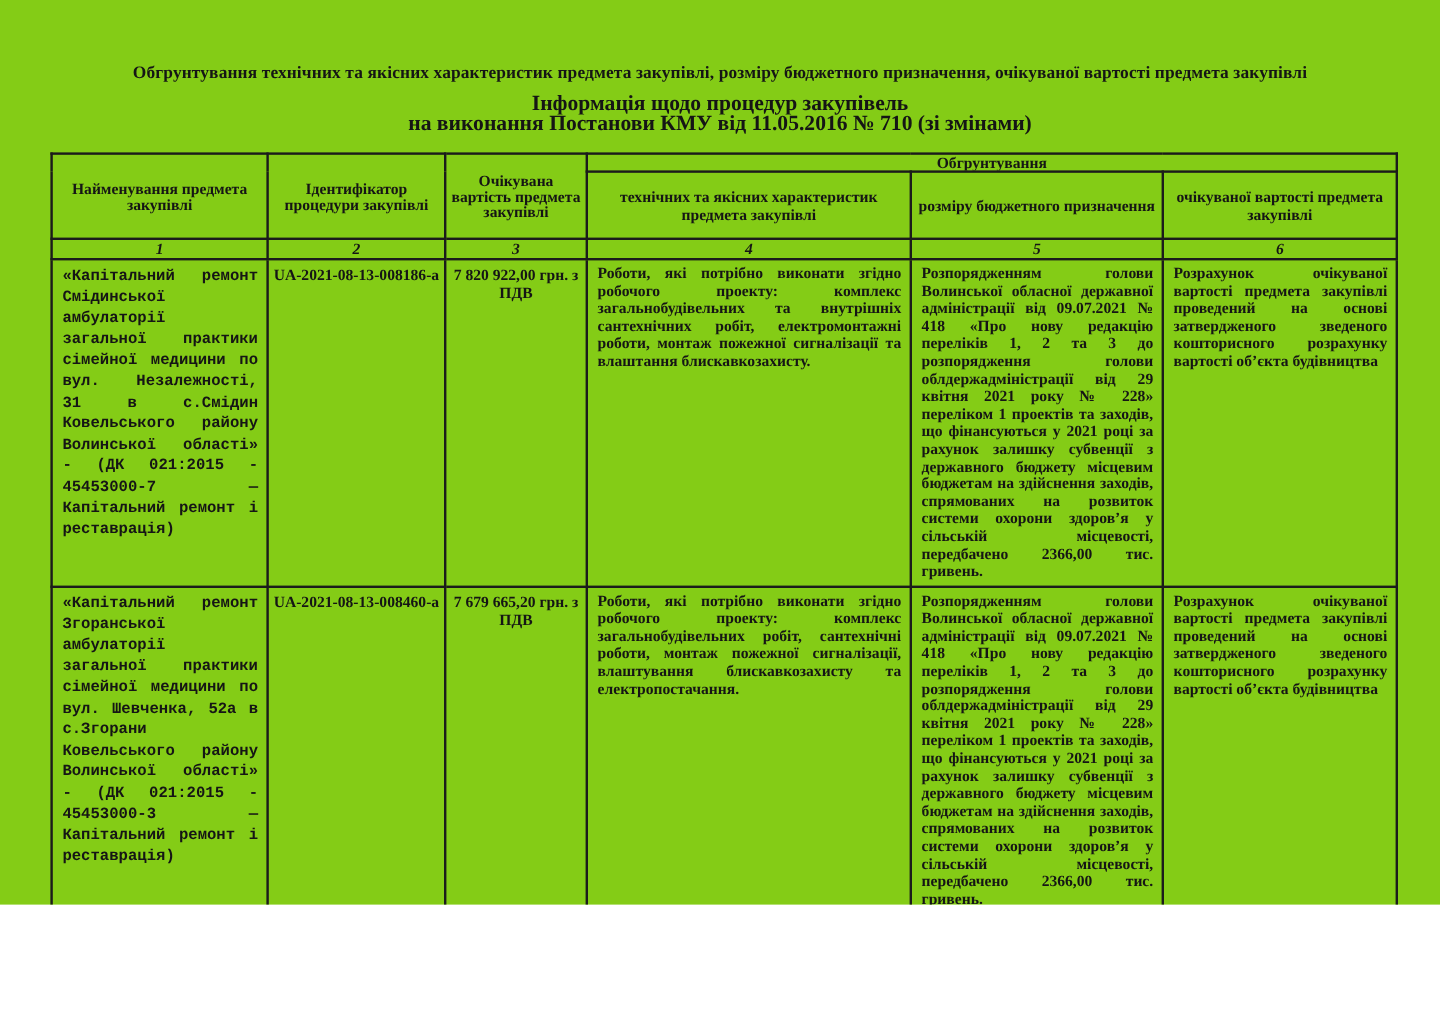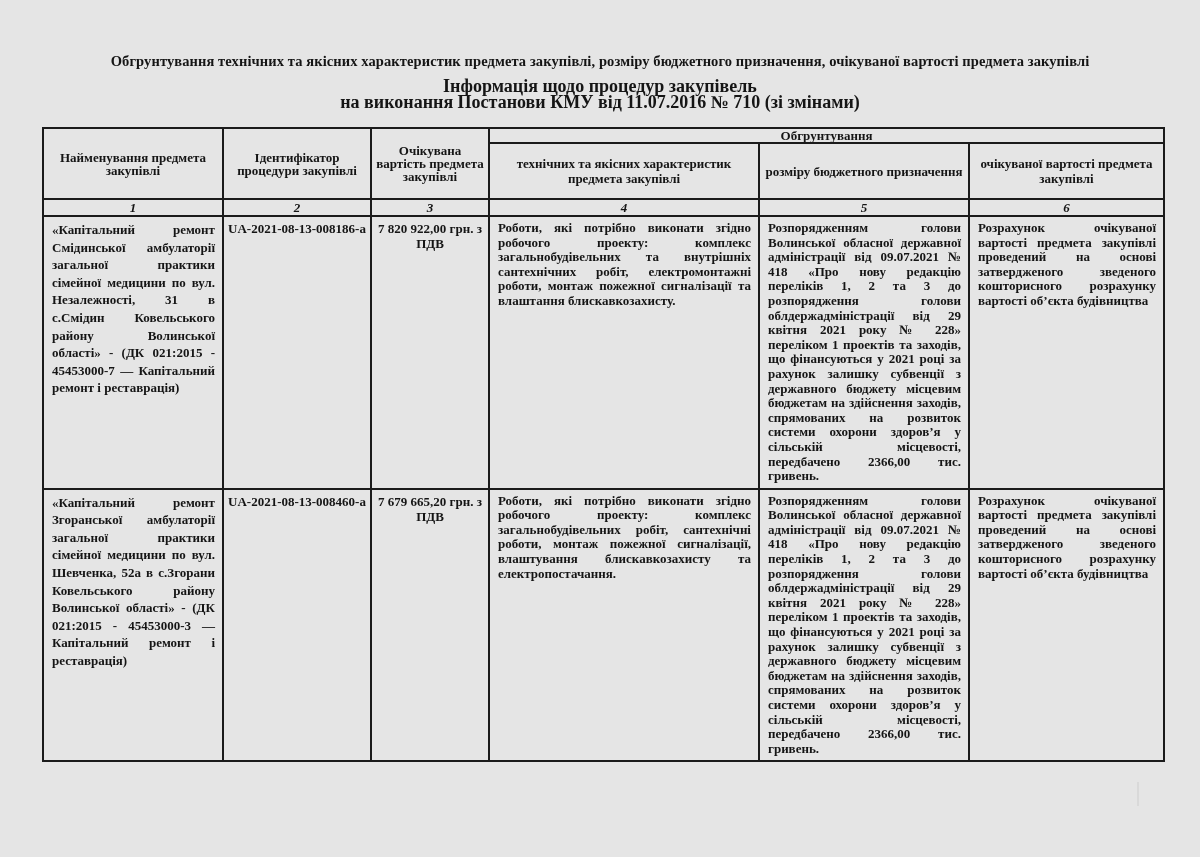--- a/index.html
+++ b/index.html
@@ -5,22 +5,22 @@
   * { margin: 0; padding: 0; box-sizing: border-box; }
   html, body {
     width: 1200px;
     background: #ffffff;
     font-family: "Liberation Serif", "DejaVu Serif", serif;
     color: #151515;
   }
   .page {
     position: relative;
     width: 1200px;
-    height: 857px;
-    background: #e5e5e5;
+    height: 754px;
+    background: #84cc16;
     overflow: hidden;
   }
   .doc-title {
     position: absolute;
     top: 53px;
     left: 0;
     width: 100%;
     text-align: center;
     font-weight: bold;
     font-size: 14.5px;
@@ -66,20 +66,21 @@
     font-style: italic;
     line-height: 13px;
     padding: 0;
   }
   tr.data-row-1 > td { height: 239px; }
   tr.data-row-2 > td { height: 247px; }
   td.cell-name {
     text-align: justify;
     padding: 4px 7px 4px 8px;
     line-height: 17.6px;
+    font-family: Liberation Mono, monospace;
   }
   td.cell-id {
     text-align: center;
     padding: 4px 4px;
     line-height: 15px;
   }
   td.cell-value {
     text-align: center;
     padding: 4px 6px;
     line-height: 15px;
@@ -103,21 +104,21 @@
 </style>
 </head>
 <body>
 
 <div class="page">
 
   <div class="doc-title">Обгрунтування технічних та якісних характеристик предмета закупівлі, розміру бюджетного призначення, очікуваної вартості предмета закупівлі</div>
 
   <div class="doc-subtitle">
     <div>Інформація щодо процедур закупівель</div>
-    <div>на виконання Постанови КМУ від 11.07.2016 № 710 (зі змінами)</div>
+    <div>на виконання Постанови КМУ від 11.05.2016 № 710 (зі змінами)</div>
   </div>
 
   <table class="proc-table">
     <colgroup>
       <col style="width:180px">
       <col style="width:148px">
       <col style="width:118px">
       <col style="width:270px">
       <col style="width:210px">
       <col style="width:195px">

